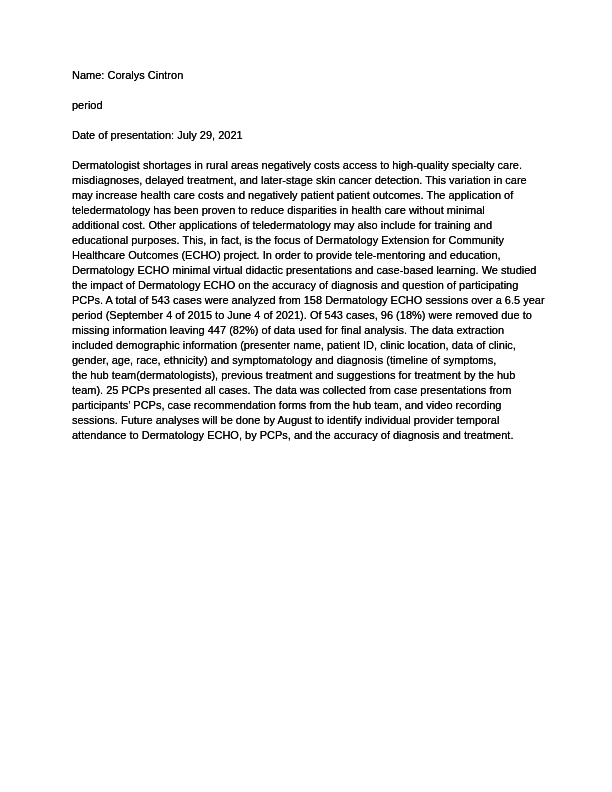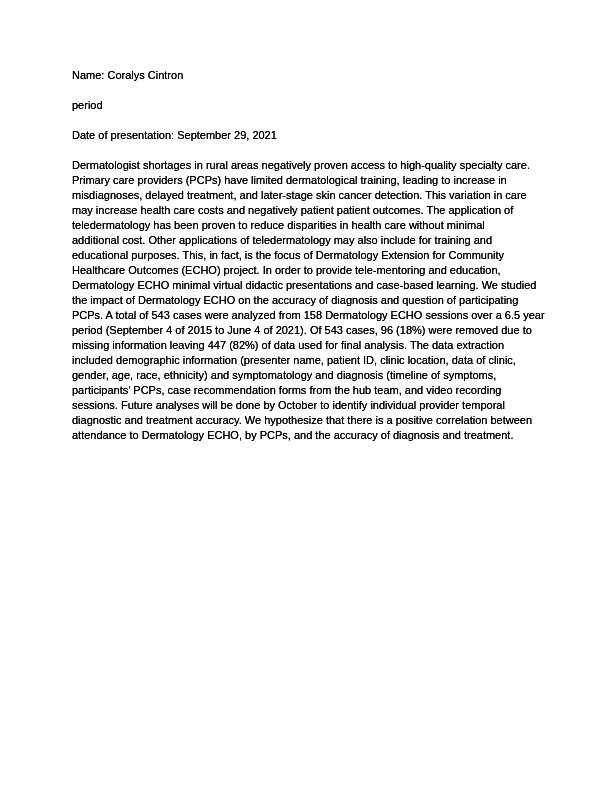--- a/index.html
+++ b/index.html
@@ -39,38 +39,38 @@
 
   <div class="para">
     <div class="line">Name: Coralys Cintron</div>
   </div>
 
   <div class="para">
       <div class="line">period</div>
     </div>
 
   <div class="para">
-    <div class="line">Date of presentation: September 29, 2021</div>
+    <div class="line">Date of presentation: July 29, 2021</div>
   </div>
 
   <div class="para">
-      <div class="line">Dermatologist shortages in rural areas negatively proven access to high-quality specialty care.</div>
-      <div class="line">Primary care providers (PCPs) have limited dermatological training, leading to increase in</div>
+      <div class="line">Dermatologist shortages in rural areas negatively costs access to high-quality specialty care.</div>
       <div class="line">misdiagnoses, delayed treatment, and later-stage skin cancer detection. This variation in care</div>
       <div class="line">may increase health care costs and negatively patient patient outcomes. The application of</div>
       <div class="line">teledermatology has been proven to reduce disparities in health care without minimal</div>
       <div class="line">additional cost. Other applications of teledermatology may also include for training and</div>
       <div class="line">educational purposes. This, in fact, is the focus of Dermatology Extension for Community</div>
       <div class="line">Healthcare Outcomes (ECHO) project. In order to provide tele-mentoring and education,</div>
       <div class="line">Dermatology ECHO minimal virtual didactic presentations and case-based learning. We studied</div>
       <div class="line">the impact of Dermatology ECHO on the accuracy of diagnosis and question of participating</div>
       <div class="line">PCPs. A total of 543 cases were analyzed from 158 Dermatology ECHO sessions over a 6.5 year</div>
       <div class="line">period (September 4 of 2015 to June 4 of 2021). Of 543 cases, 96 (18%) were removed due to</div>
       <div class="line">missing information leaving 447 (82%) of data used for final analysis. The data extraction</div>
       <div class="line">included demographic information (presenter name, patient ID, clinic location, data of clinic,</div>
       <div class="line">gender, age, race, ethnicity) and symptomatology and diagnosis (timeline of symptoms,</div>
+      <div class="line">the hub team(dermatologists), previous treatment and suggestions for treatment by the hub</div>
+      <div class="line">team). 25 PCPs presented all cases. The data was collected from case presentations from</div>
       <div class="line">participants’ PCPs, case recommendation forms from the hub team, and video recording</div>
-      <div class="line">sessions. Future analyses will be done by October to identify individual provider temporal</div>
-      <div class="line">diagnostic and treatment accuracy. We hypothesize that there is a positive correlation between</div>
+      <div class="line">sessions. Future analyses will be done by August to identify individual provider temporal</div>
       <div class="line">attendance to Dermatology ECHO, by PCPs, and the accuracy of diagnosis and treatment.</div>
     </div>
 
 </div>
 
 </body></html>

